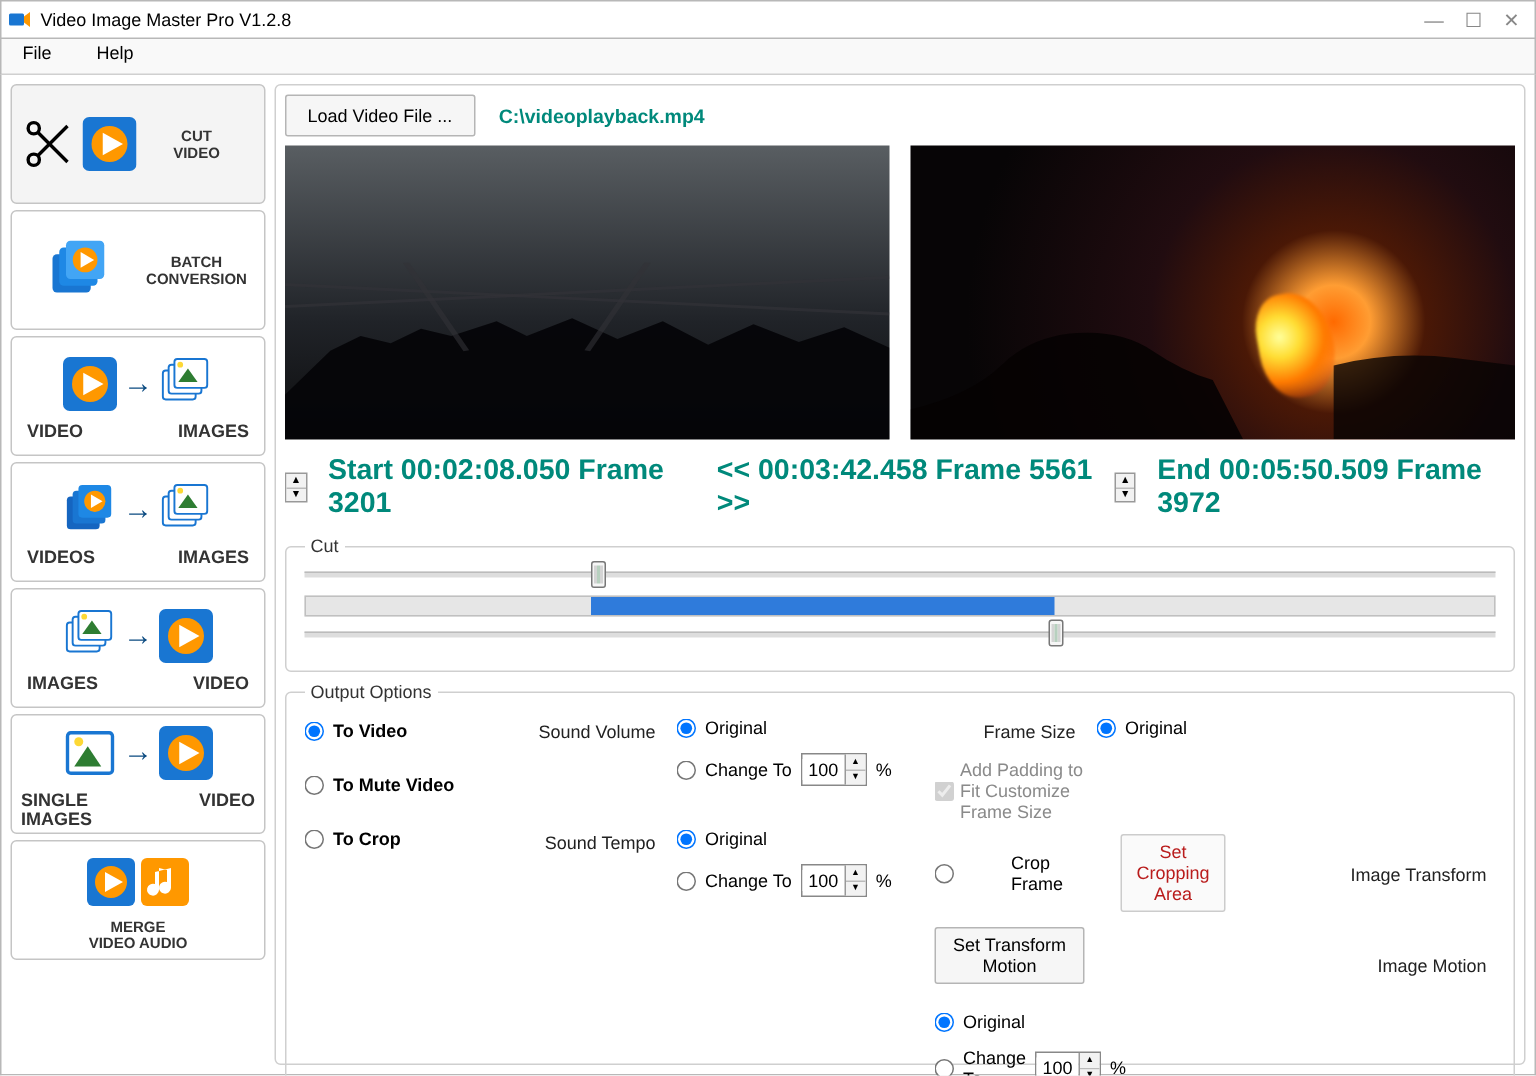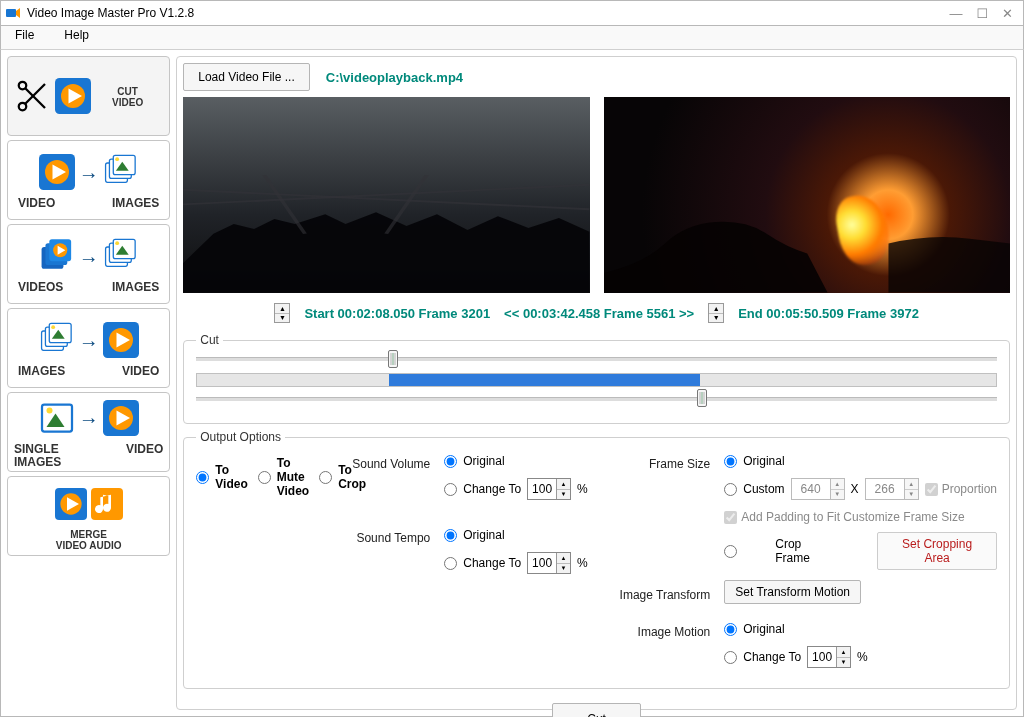--- a/index.html
+++ b/index.html
@@ -43,38 +43,38 @@
   .preview { flex: 1; height: 196px; background: #0b0b0b; position: relative; overflow: hidden; }
   .preview.left-p { background: linear-gradient(#595e62, #202328 60%, #0d0d0e); }
   .preview.right-p { background: radial-gradient(circle at 70% 60%, #ff6a00 0%, #ff9d33 8%, #4a1806 20%, #210c10 40%, #070506 80%); }
   .preview .silhouette { position: absolute; bottom: 0; left: 0; width: 100%; height: 60%; }
   .flame { position: absolute; right: 30%; top: 50%; width: 50px; height: 70px; background: radial-gradient(circle at 30% 40%, #ffff9c 0%, #ffdd33 25%, #ff7a00 55%, rgba(255,50,0,0.2) 80%, transparent 100%); filter: blur(1px); border-radius: 40% 60% 50% 50%; transform: rotate(-10deg); }
 
   .timeinfo { display: flex; align-items: center; justify-content: center; gap: 14px; padding: 4px 6px; }
   .spinner-btns { display: flex; flex-direction: column; border: 1px solid #999; width: 16px; height: 20px; }
   .spinner-btns div { flex: 1; display: flex; align-items: center; justify-content: center; font-size: 7px; background: #f2f2f2; border-bottom: 1px solid #bbb; cursor: pointer; }
   .spinner-btns div:last-child { border-bottom: none; }
-  .timeinfo .txt { color: #00897b; font-weight: bold; font-size: 13px; }
+  .timeinfo .txt { color: #00897b; font-weight: bold; font-size: 19px; }
 
   fieldset { border: 1px solid #cfcfcf; border-radius: 4px; margin: 0 6px; padding: 10px 12px 14px 12px; }
   fieldset > legend { padding: 0 4px; color: #333; font-size: 12px; }
   fieldset.cutfs{padding-top:4px;}
 
   .range-wrap { position: relative; height: 58px; }
   .track { position: absolute; left: 0; right: 0; height: 4px; background: #ddd; top: 6px; border-top: 1px solid #bbb; }
   .mid-bar { position: absolute; left: 0; right: 0; height: 14px; background: #e6e6e6; top: 22px; border: 1px solid #c0c0c0; }
   .mid-bar .filled { position: absolute; left: 24%; width: 39%; top: 0; bottom: 0; background: #2f7bdb; }
   .track2 { position: absolute; left: 0; right: 0; height: 4px; background: #ddd; top: 46px; border-top: 1px solid #bbb; }
   .slider-handle { position: absolute; width: 10px; height: 18px; background: #f6f6f6; border: 1px solid #777; border-radius: 2px; top: -1px; cursor: pointer; }
   .slider-handle::after { content: ""; position: absolute; left: 3px; top: 2px; width: 2px; height: 12px; background: #2a7c44; box-shadow: -2px 0 0 #888, 2px 0 0 #888; opacity: 0.3; }
   .h1 { left: 24%; top: -1px; }
   .h2 { left: 62.5%; top: 38px; }
 
   .output-grid { display: grid; grid-template-columns: 140px 260px 1fr; gap: 6px 10px; align-items: start; }
-  .radio-col { display: flex; gap: 10px; padding-top: 2px; }
+  .radio-col { display: flex; flex-direction: column; gap: 22px; padding-top: 2px; }
   .radio-row { display: flex; align-items: center; gap: 6px; }
   .radio-row label { font-weight: 600; color: #000; font-size: 12px; }
   .field-lbl { font-size: 12px; color: #222; text-align: right; padding-right: 6px; }
   .opt-row { display: flex; align-items: center; gap: 6px; margin-bottom: 6px; }
   .num-input { width: 44px; height: 22px; border: 1px solid #888; display: inline-flex; align-items: center; }
   .num-input input { border: none; width: 28px; text-align: center; font-size: 12px; outline: none; }
   .num-input .spn { display: flex; flex-direction: column; width: 14px; border-left: 1px solid #999; height: 100%; }
   .num-input .spn div { flex: 1; display: flex; align-items: center; justify-content: center; font-size: 6px; background: #f2f2f2; border-bottom: 1px solid #bbb; cursor: pointer; }
   .num-input .spn div:last-child { border-bottom: none; }
   .pct { font-size: 12px; }
@@ -132,20 +132,33 @@
         <svg class="icon38" viewBox="0 0 48 48">
             <rect width="48" height="48" rx="6" fill="#1976d2"></rect>
             <circle cx="24" cy="24" r="16" fill="#ff9800"></circle>
             <polygon points="18,14 36,24 18,34" fill="#fff"></polygon>
           </svg>
       </div>
       <div class="labels" style="white-space:pre-line;">CUT
 VIDEO</div>
     </div>
 
+    <div class="side-item twocol">
+      <div class="icon-row">
+        <svg class="icon48" viewBox="0 0 56 56">
+            <rect x="4" y="14" width="34" height="34" rx="4" fill="#1976d2"></rect>
+            <rect x="10" y="8" width="34" height="34" rx="4" fill="#1e88e5"></rect>
+            <rect x="16" y="2" width="34" height="34" rx="4" fill="#42a5f5"></rect>
+            <circle cx="33" cy="19" r="11" fill="#ff9800"></circle>
+            <polygon points="29,12 41,19 29,26" fill="#fff"></polygon>
+          </svg>
+      </div>
+      <div class="labels" style="white-space:pre-line;">BATCH
+CONVERSION</div>
+    </div>
 
     <div class="side-item">
       <div class="icon-row">
         <svg class="icon38" viewBox="0 0 48 48">
             <rect width="48" height="48" rx="6" fill="#1976d2"></rect>
             <circle cx="24" cy="24" r="16" fill="#ff9800"></circle>
             <polygon points="18,14 36,24 18,34" fill="#fff"></polygon>
           </svg>
         <span class="arrow">→</span>
         <svg class="icon38" viewBox="0 0 56 56">
@@ -363,43 +376,20 @@
         </div>
 
         <div class="right-col">
           <span class="field-lbl">Frame Size</span>
           <div class="opt-row">
               <input type="radio" name="fs" checked="" style="">
               <label>Original</label>
             </div>
 
           <span></span>
-          <div class="opt-row">
-            <input type="radio" name="fs" style="">
-              <label>Custom</label>
-            <span class="disabled-input">
-                <input value="640" style="">
-                <span class="spn">
-                  <div>▲</div>
-                  <div>▼</div>
-                </span>
-              </span>
-            <span>X</span>
-            <span class="disabled-input">
-                <input value="266" style="">
-                <span class="spn">
-                  <div>▲</div>
-                  <div>▼</div>
-                </span>
-              </span>
-            <span class="chk-row">
-                <input type="checkbox" checked="" disabled="" style="">
-                <span>Proportion</span>
-              </span>
-          </div>
 
           <span></span>
           <div class="chk-row">
               <input type="checkbox" checked="" disabled="" style="">
               <span>Add Padding to Fit Customize Frame Size</span>
             </div>
 
           <span></span>
           <div class="opt-row" style="margin-top:4px;gap:38px;">
             <input type="radio" name="fs" style="">

